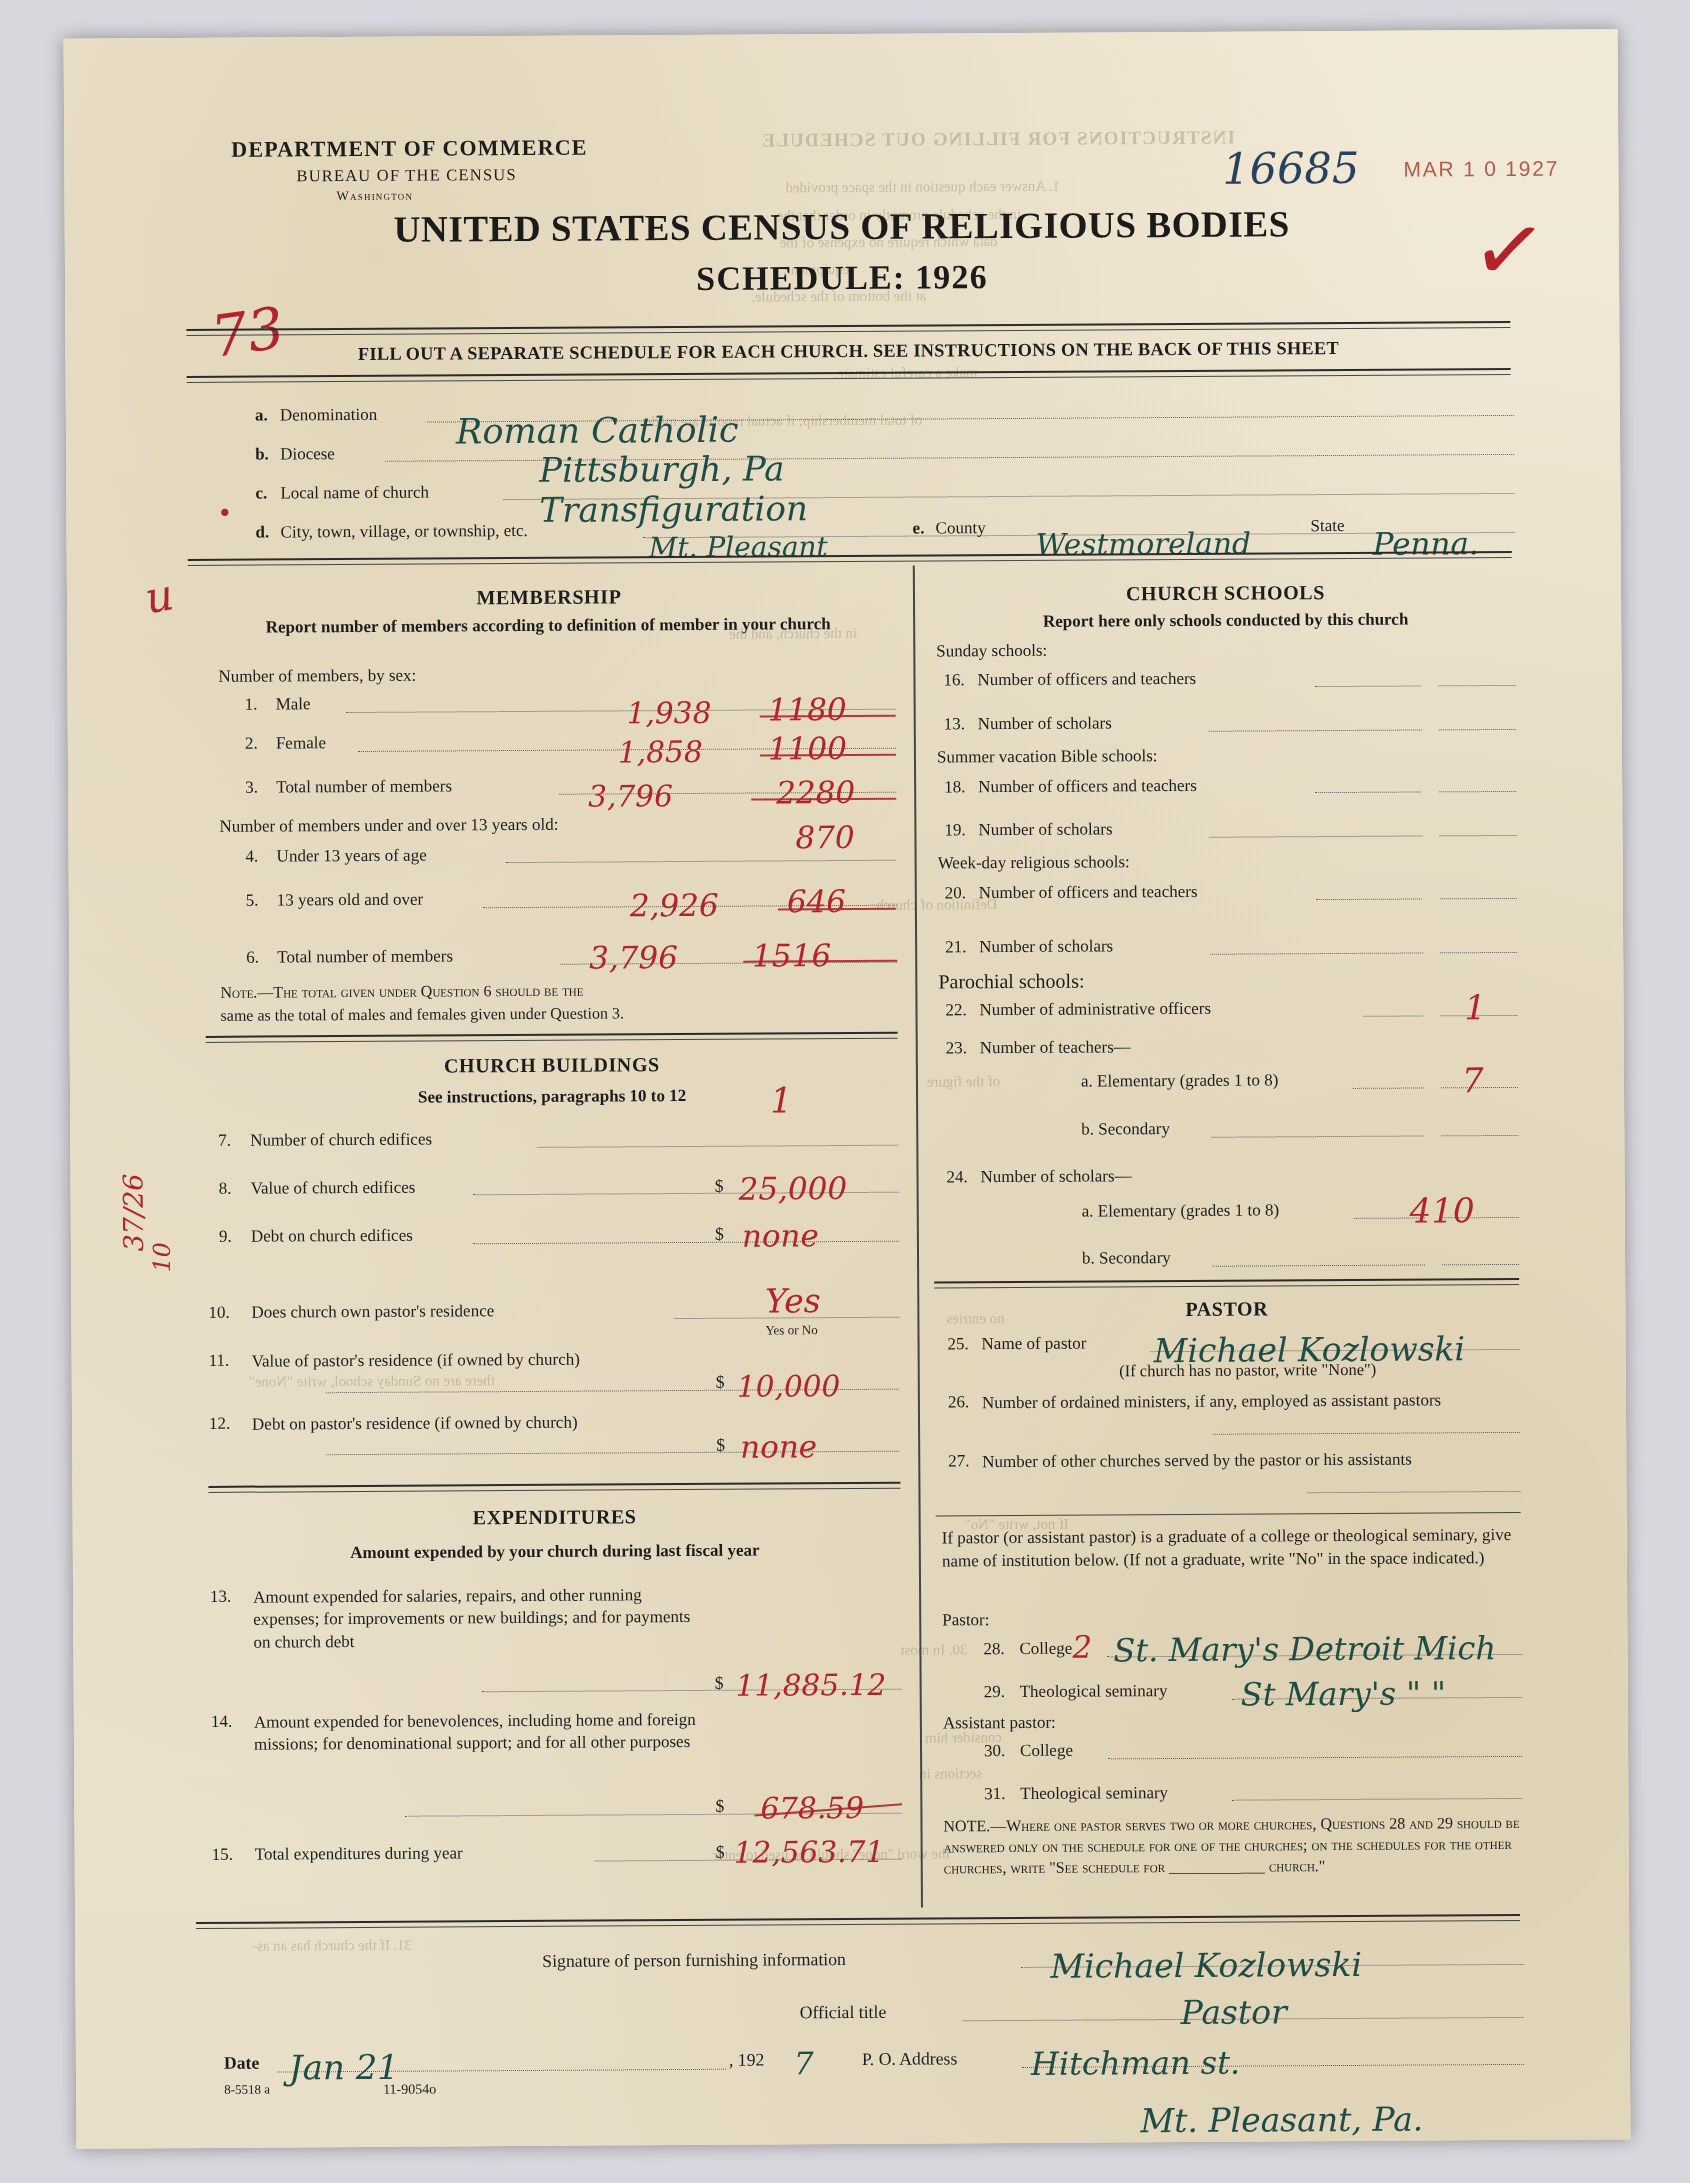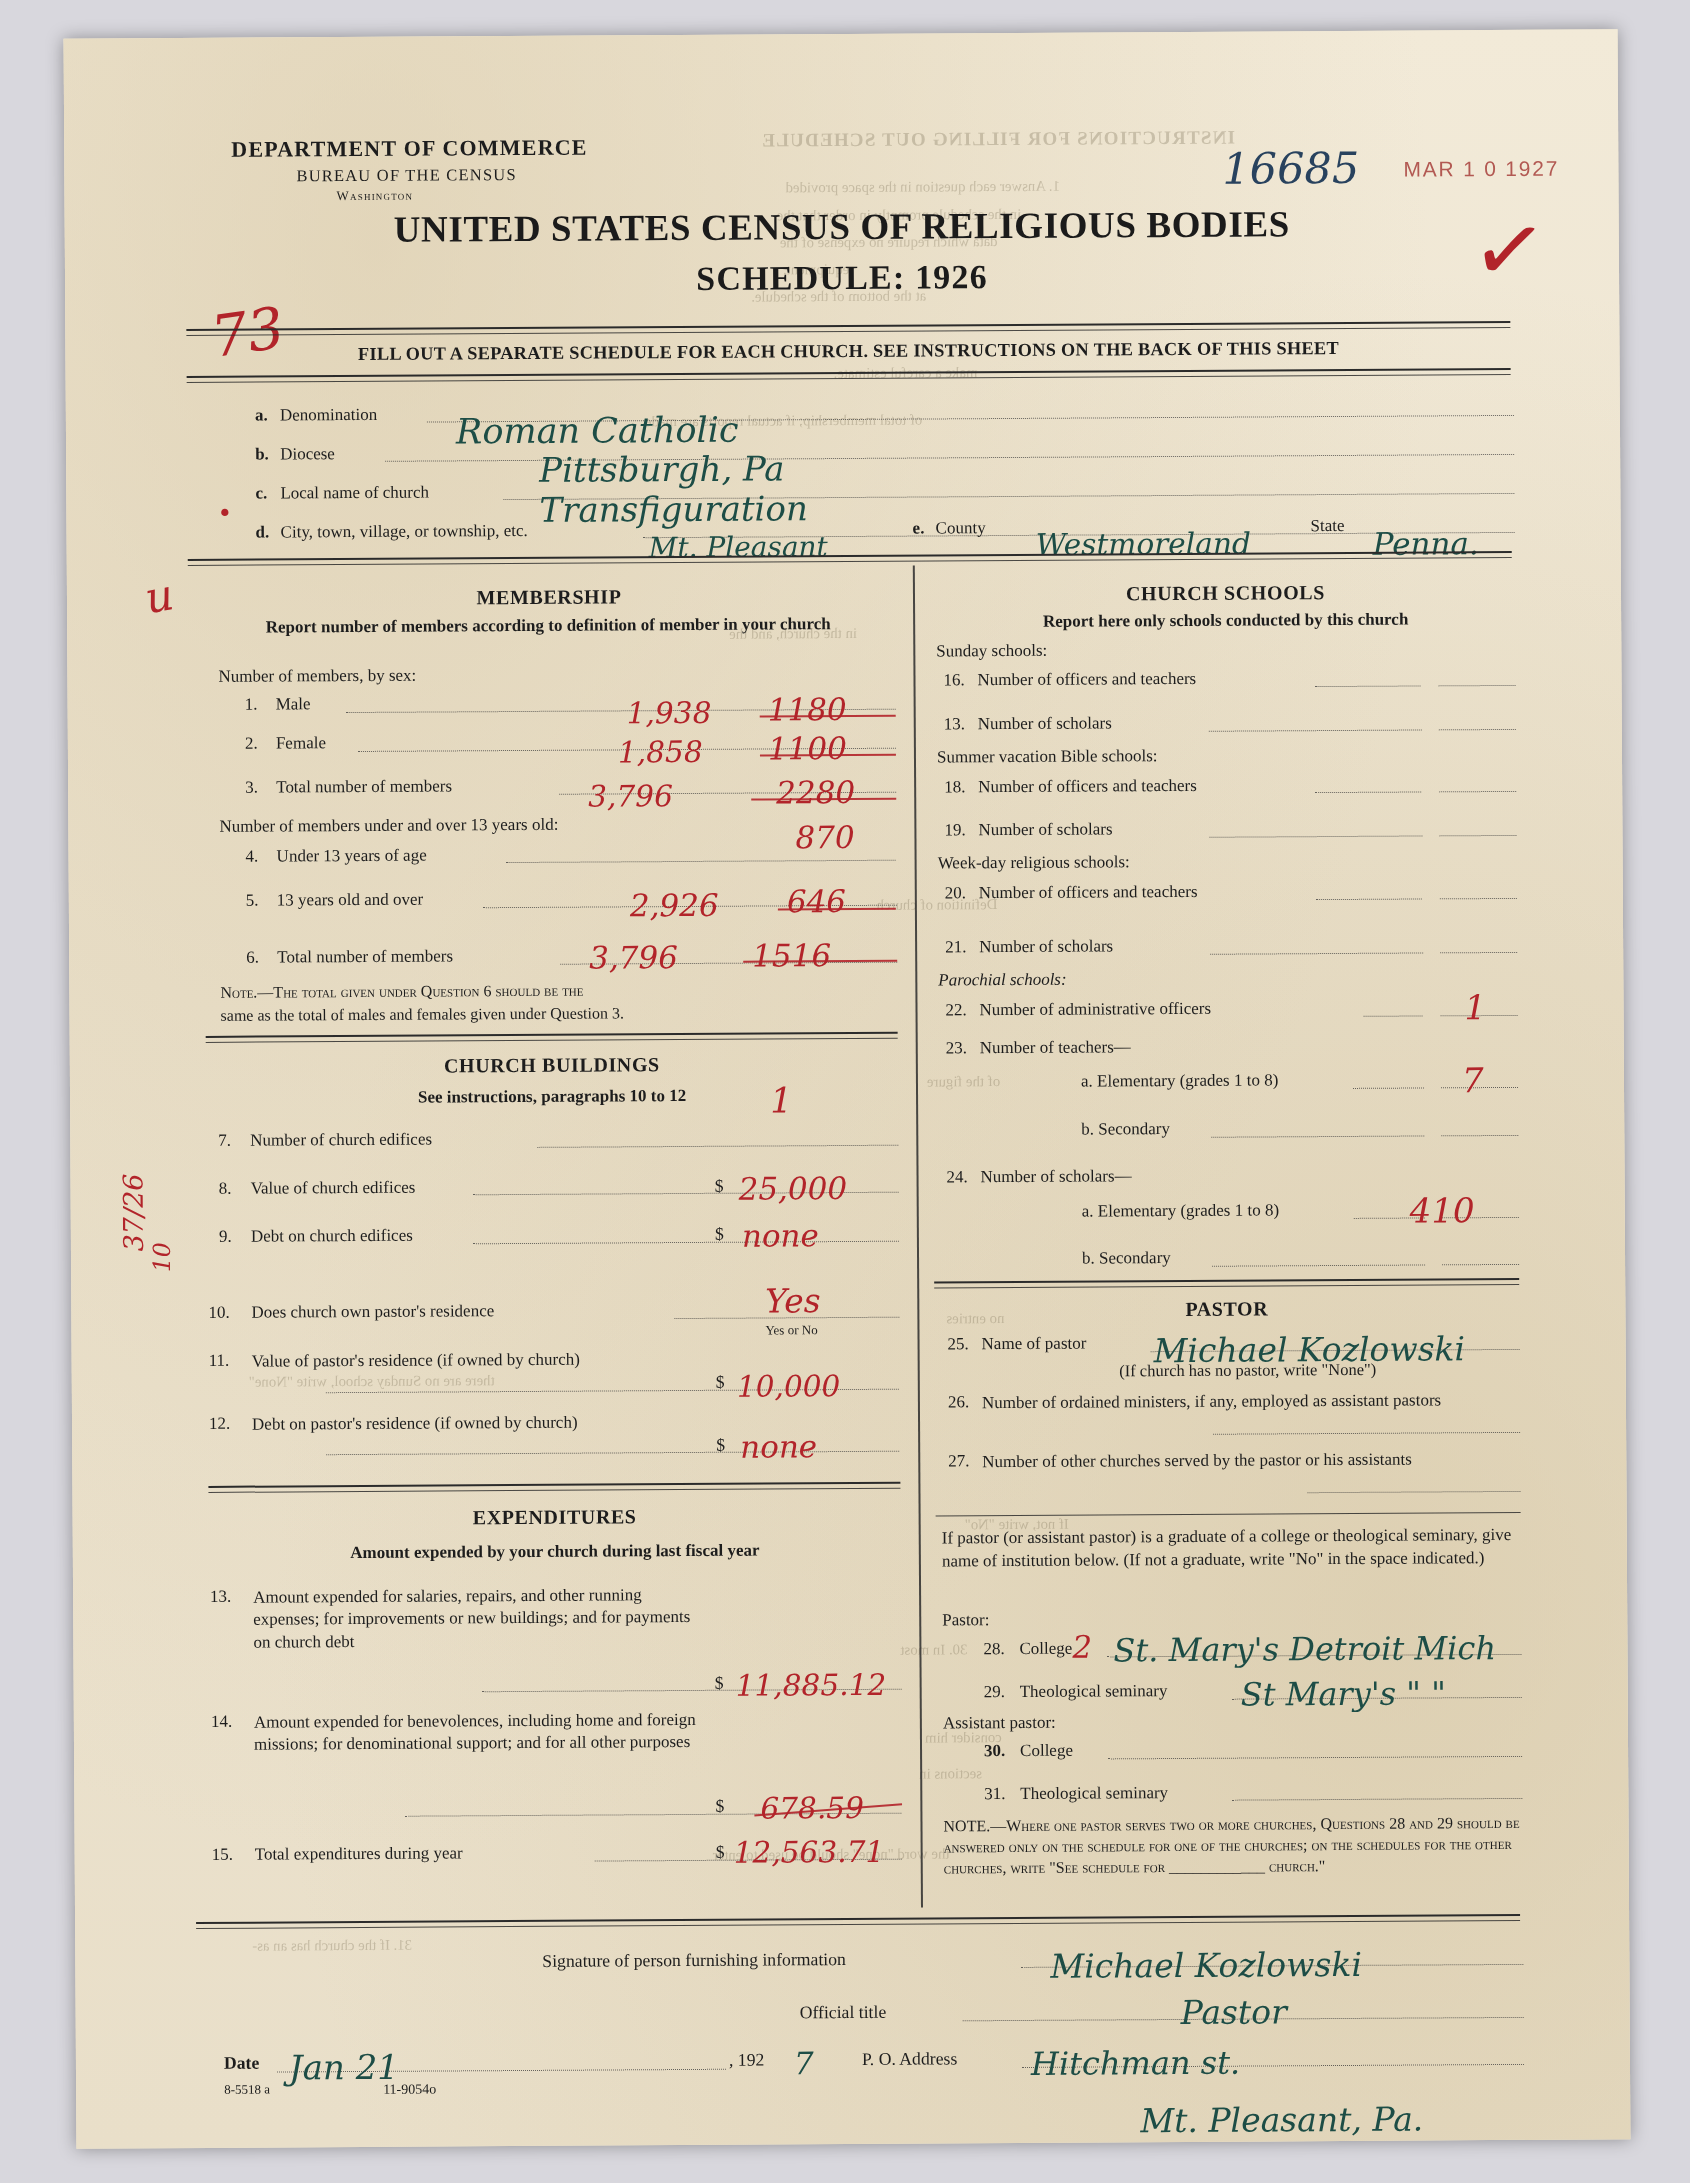--- a/index.html
+++ b/index.html
@@ -339,21 +339,21 @@
       <div class="t" style="left:876px; top:850px; font-size:17px;">20.</div>
       <div class="t" style="left:910px; top:850px; font-size:17px;">Number of officers and teachers</div>
       <div class="dotted" style="left:1247px; top:868px; width:106px;"></div>
       <div class="dotted" style="left:1371px; top:868px; width:77px;"></div>
 
       <div class="t" style="left:876px; top:904px; font-size:17px;">21.</div>
       <div class="t" style="left:910px; top:904px; font-size:17px;">Number of scholars</div>
       <div class="dotted" style="left:1141px; top:922px; width:213px;"></div>
       <div class="dotted" style="left:1371px; top:922px; width:77px;"></div>
 
-      <div class="t" style="left:869px; top:937px; font-size:17px;font-style:italic;">Parochial schools:</div>
+      <div class="t" style="left:869px; top:937px; font-size:20px;">Parochial schools:</div>
 
       <div class="t" style="left:876px; top:967px; font-size:17px;">22.</div>
       <div class="t" style="left:910px; top:967px; font-size:17px;">Number of administrative officers</div>
       <div class="dotted" style="left:1294px; top:985px; width:59px;"></div>
       <div class="dotted" style="left:1371px; top:985px; width:77px;"></div>
       <div class="hw hw-red" style="left:1395px; top:957px; font-size:34px;">1</div>
 
       <div class="t" style="left:876px; top:1005px; font-size:17px;">23.</div>
       <div class="t" style="left:910px; top:1005px; font-size:17px;">Number of teachers—</div>
 
@@ -408,21 +408,21 @@
       <div class="dotted" style="left:1034px; top:1624px; width:414px;"></div>
       <div class="hw hw-red" style="left:999px; top:1596px; font-size:31px;">2</div>
       <div class="hw hw-green" style="left:1040px; top:1599px; font-size:32px;">St. Mary's Detroit Mich</div>
 
       <div class="t" style="left:910px; top:1649px; font-size:17px;">29.</div>
       <div class="t" style="left:946px; top:1649px; font-size:17px;">Theological seminary</div>
       <div class="dotted" style="left:1158px; top:1667px; width:290px;"></div>
       <div class="hw hw-green" style="left:1167px; top:1644px; font-size:32px;">St Mary's  "       "</div>
 
       <div class="t" style="left:869px; top:1680px; font-size:17px;">Assistant pastor:</div>
-      <div class="t" style="left:910px; top:1708px; font-size:17px;font-weight:bold;">30.</div>
+      <div class="t" style="left:910px; top:1708px; font-size:17px;">30.</div>
       <div class="t" style="left:946px; top:1708px; font-size:17px;">College</div>
       <div class="dotted" style="left:1034px; top:1726px; width:414px;"></div>
 
       <div class="t" style="left:910px; top:1751px; font-size:17px;">31.</div>
       <div class="t" style="left:946px; top:1751px; font-size:17px;">Theological seminary</div>
       <div class="dotted" style="left:1158px; top:1768px; width:290px;"></div>
 
       <div class="t sc" style="left:869px; top:1783px; font-size:16px; white-space:normal; width:585px; line-height:1.3;">NOTE.—Where one pastor serves two or more churches, Questions 28 and 29 should be answered only on the schedule for one of the churches; on the schedules for the other churches, write "See schedule for ____________ church."</div>
 
       <div class="rule" style="left:121px; top:1884px; width:1324px;"></div>

